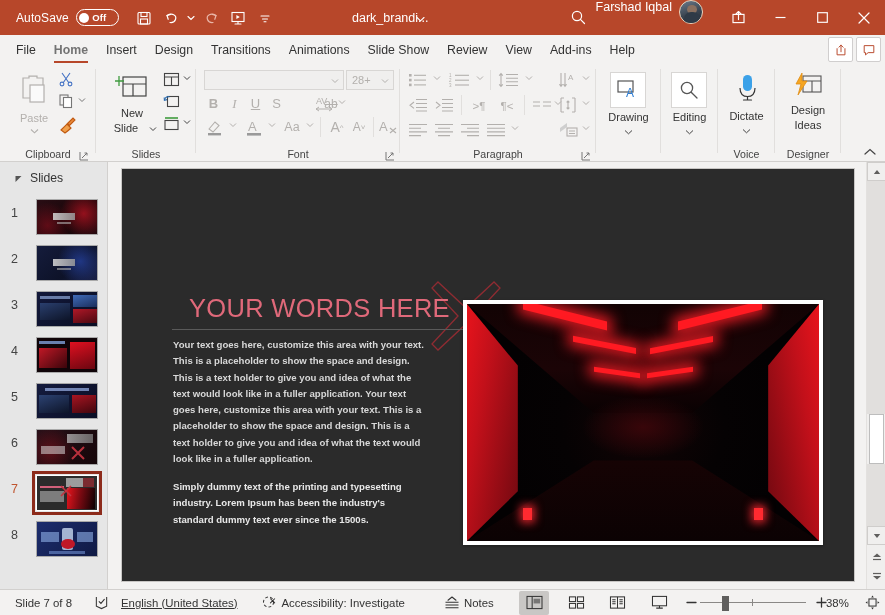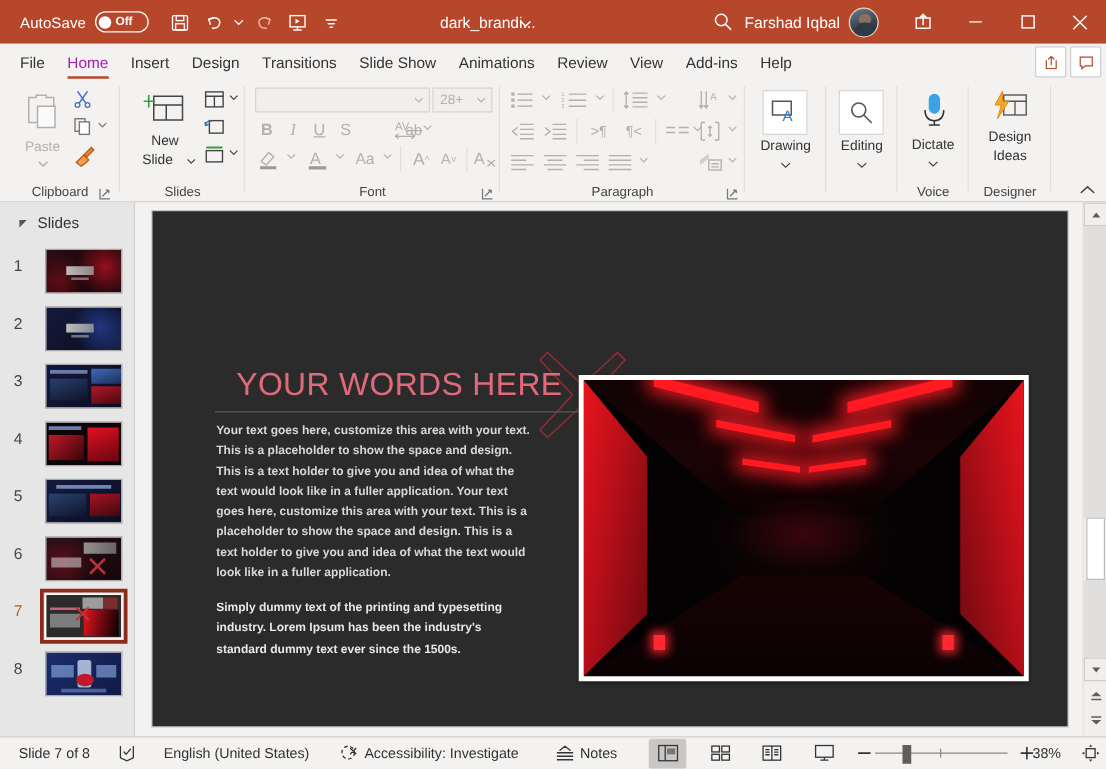--- a/index.html
+++ b/index.html
@@ -30,21 +30,21 @@
   .qat-btn {
     width: 25px; height: 25px; display: flex; align-items: center; justify-content: center;
     border-radius: 2px;
   }
   .qat-btn svg { display: block; }
   .qat-caret { width: 11px; height: 25px; display:flex; align-items:center; justify-content:center; }
   .doc-title {
     position: absolute; left: 352px; font-size: 12.5px; color: #fff;
   }
   .doc-caret { position: absolute; left: 416px; }
-  .tb-right { position: absolute; right: 0; top: 0; height: 35px; display: flex; align-items: center; }
+  .tb-right { position: absolute; right: 0; top: 0; height: 35px; display: flex; }
   .tb-search { width: 34px; height: 35px; display:flex; align-items:center; justify-content:center; }
   .tb-user { font-size: 12.5px; color: #fff; margin-right: 7px; }
   .avatar {
     width: 24px; height: 24px; border-radius: 50%; overflow:hidden;
     background: linear-gradient(160deg,#6b7b8c 0%,#3a4450 55%,#232a33 100%);
     border: 1.5px solid #e8d6c0; margin-right: 14px; position: relative;
   }
   .avatar::after{
     content:""; position:absolute; left:4px; top:11px; width:16px; height:14px;
     border-radius: 7px 7px 0 0; background:#2f3a47;
@@ -59,21 +59,21 @@
   .tabs {
     position: absolute; top: 35px; left: 0; width: 885px; height: 29px;
     background: #f3f2f1; display: flex; align-items: flex-end;
     border-bottom: none;
   }
   .tab {
     font-size: 12.3px; color: #333; padding: 0 9px; height: 29px;
     display: flex; align-items: center; position: relative; white-space: nowrap;
   }
   .tab:first-child { margin-left: 7px; }
-  .tab.active { color: #a21caf; font-weight: 400; }
+  .tab.active { color: #737373; font-weight: 700; }
   .tab.active::after {
     content: ""; position: absolute; left: 9px; right: 9px; bottom: 1px;
     height: 2.2px; background: #b7472a;
   }
   .tabs-right { position:absolute; right: 4px; top: 2px; display:flex; gap:3px; }
   .tab-sq { width: 25px; height: 25px; border: 1px solid #d0cece; background:#fff;
             display:flex; align-items:center; justify-content:center; border-radius:2px;}
 
   
   .ribbon {
@@ -305,22 +305,22 @@
       </div>
     </div>
   </div>
 
   <div class="tabs">
     <div class="tab">File</div>
     <div class="tab active">Home</div>
     <div class="tab">Insert</div>
     <div class="tab">Design</div>
     <div class="tab">Transitions</div>
+    <div class="tab">Animations</div>
     <div class="tab">Slide Show</div>
-    <div class="tab">Animations</div>
     <div class="tab">Review</div>
     <div class="tab">View</div>
     <div class="tab">Add-ins</div>
     <div class="tab">Help</div>
     <div class="tabs-right">
       <div class="tab-sq">
         <svg width="14" height="14" viewBox="0 0 16 16" fill="none" stroke="#b7472a" stroke-width="1.1">
           <path d="M3.5 6 L3.5 13.5 L12.5 13.5 L12.5 6"></path>
           <path d="M8 10 L8 2.5 M5.6 4.8 L8 2.4 L10.4 4.8" stroke-linecap="round" stroke-linejoin="round"></path>
         </svg>
@@ -902,21 +902,21 @@
   </div>
 
   <div class="statusbar">
     <span class="sb-item" style="margin-left:15px;">Slide 7 of 8</span>
     <span class="sb-item" style="margin-left:22px;">
       <svg width="15" height="15" viewBox="0 0 16 16" fill="none" stroke="#333" stroke-width="1.1">
         <path d="M2.5 2 L2.5 12 L8 14.5 L13.5 12 L13.5 2"></path>
         <path d="M5.5 7 L7.4 9 L11 4.6" stroke-linecap="round"></path>
       </svg>
     </span>
-    <span class="sb-item" style="margin-left:22px;">English (United States)</span>
+    <span class="sb-item" style="margin-left:12px;text-decoration:underline;">English (United States)</span>
     <span class="sb-item" style="margin-left:24px;">
       <svg width="15" height="15" viewBox="0 0 16 16" fill="none" stroke="#333" stroke-width="1.1">
         <circle cx="7" cy="7.5" r="5.4" stroke-dasharray="3 2.3"></circle>
         <path d="M9 4 L13.5 8.5 M13.5 4 L9 8.5" stroke-linecap="round"></path>
       </svg>
     </span>
     <span class="sb-item" style="margin-left:5px;">Accessibility: Investigate</span>
 
     <span class="sb-item" style="position:absolute; left:444px;">
       <svg width="16" height="14" viewBox="0 0 16 14" fill="none" stroke="#333" stroke-width="1.1">

